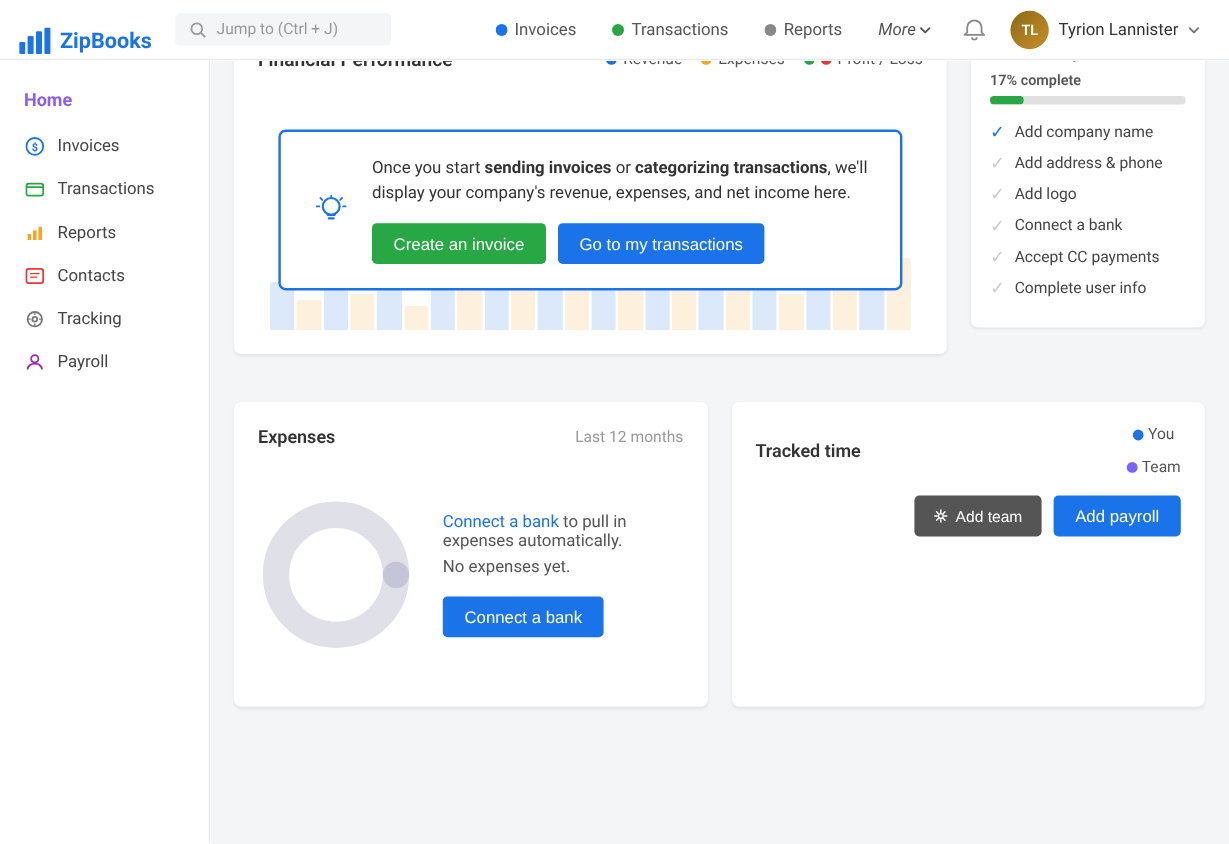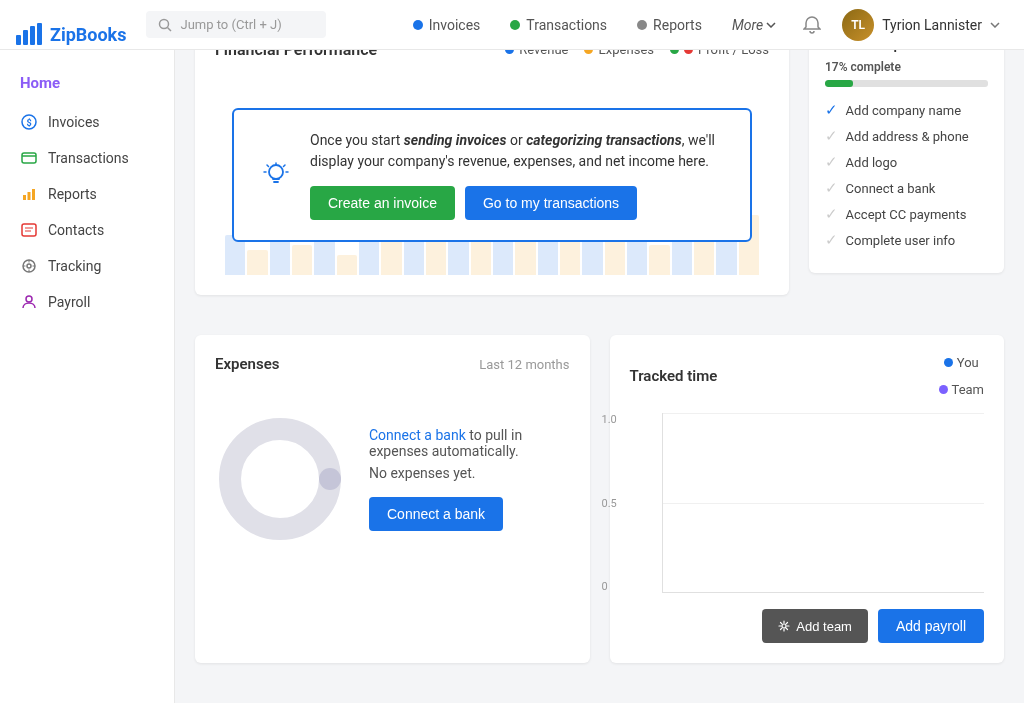--- a/index.html
+++ b/index.html
@@ -125,21 +125,21 @@
       max-width: 520px;
       position: relative; z-index: 1;
       background: #fff;
     }
     .fp-cta-icon {
       width: 36px; height: 36px; flex-shrink: 0;
       color: #1a73e8; font-size: 24px;
       display: flex; align-items: center; justify-content: center;
     }
     .fp-cta-text { flex: 1; font-size: 14px; color: #333; line-height: 1.5; }
-    .fp-cta-text strong { font-weight: 700; font-style: italic; }
+    .fp-cta-text strong { font-weight: 700; }
     .fp-cta-buttons { display: flex; gap: 10px; margin-top: 14px; }
     .btn-green {
       background: #28a745; color: #fff; border: none;
       border-radius: 4px; padding: 9px 18px; font-size: 14px; font-weight: 500;
       cursor: pointer;
     }
     .btn-blue {
       background: #1a73e8; color: #fff; border: none;
       border-radius: 4px; padding: 9px 18px; font-size: 14px; font-weight: 500;
       cursor: pointer;
@@ -534,32 +534,20 @@
             <div style="width:9px;height:9px;border-radius:50%;background:#1a73e8;"></div>
             <span>You</span>
           </div>
           <div class="tracked-legend-item">
             <div style="width:9px;height:9px;border-radius:50%;background:#7b61ff;"></div>
             <span>Team</span>
           </div>
         </div>
       </div>
 
-      <div style="position:relative; padding-left:32px;">
-        <div class="tracked-y-labels">
-          <span>1.0</span>
-          <span>0.5</span>
-          <span>0</span>
-        </div>
-        <div class="tracked-chart">
-          <div class="tracked-grid-line" style="top:0;"></div>
-          <div class="tracked-grid-line" style="top:50%;"></div>
-
-        </div>
-      </div>
 
       <div class="tracked-actions">
         <button class="btn-dark">
           <svg width="12" height="12" viewBox="0 0 12 12">
             <circle cx="6" cy="6" r="2" stroke="#fff" stroke-width="1.2" fill="none"></circle>
             <path d="M6 1v2M6 9v2M1 6h2M9 6h2M2.5 2.5l1.4 1.4M8.1 8.1l1.4 1.4M9.5 2.5L8.1 3.9M3.9 8.1L2.5 9.5" stroke="#fff" stroke-width="1.2" stroke-linecap="round"></path>
           </svg>
           <span>Add team</span>
         </button>
         <button class="btn-blue">Add payroll</button>

